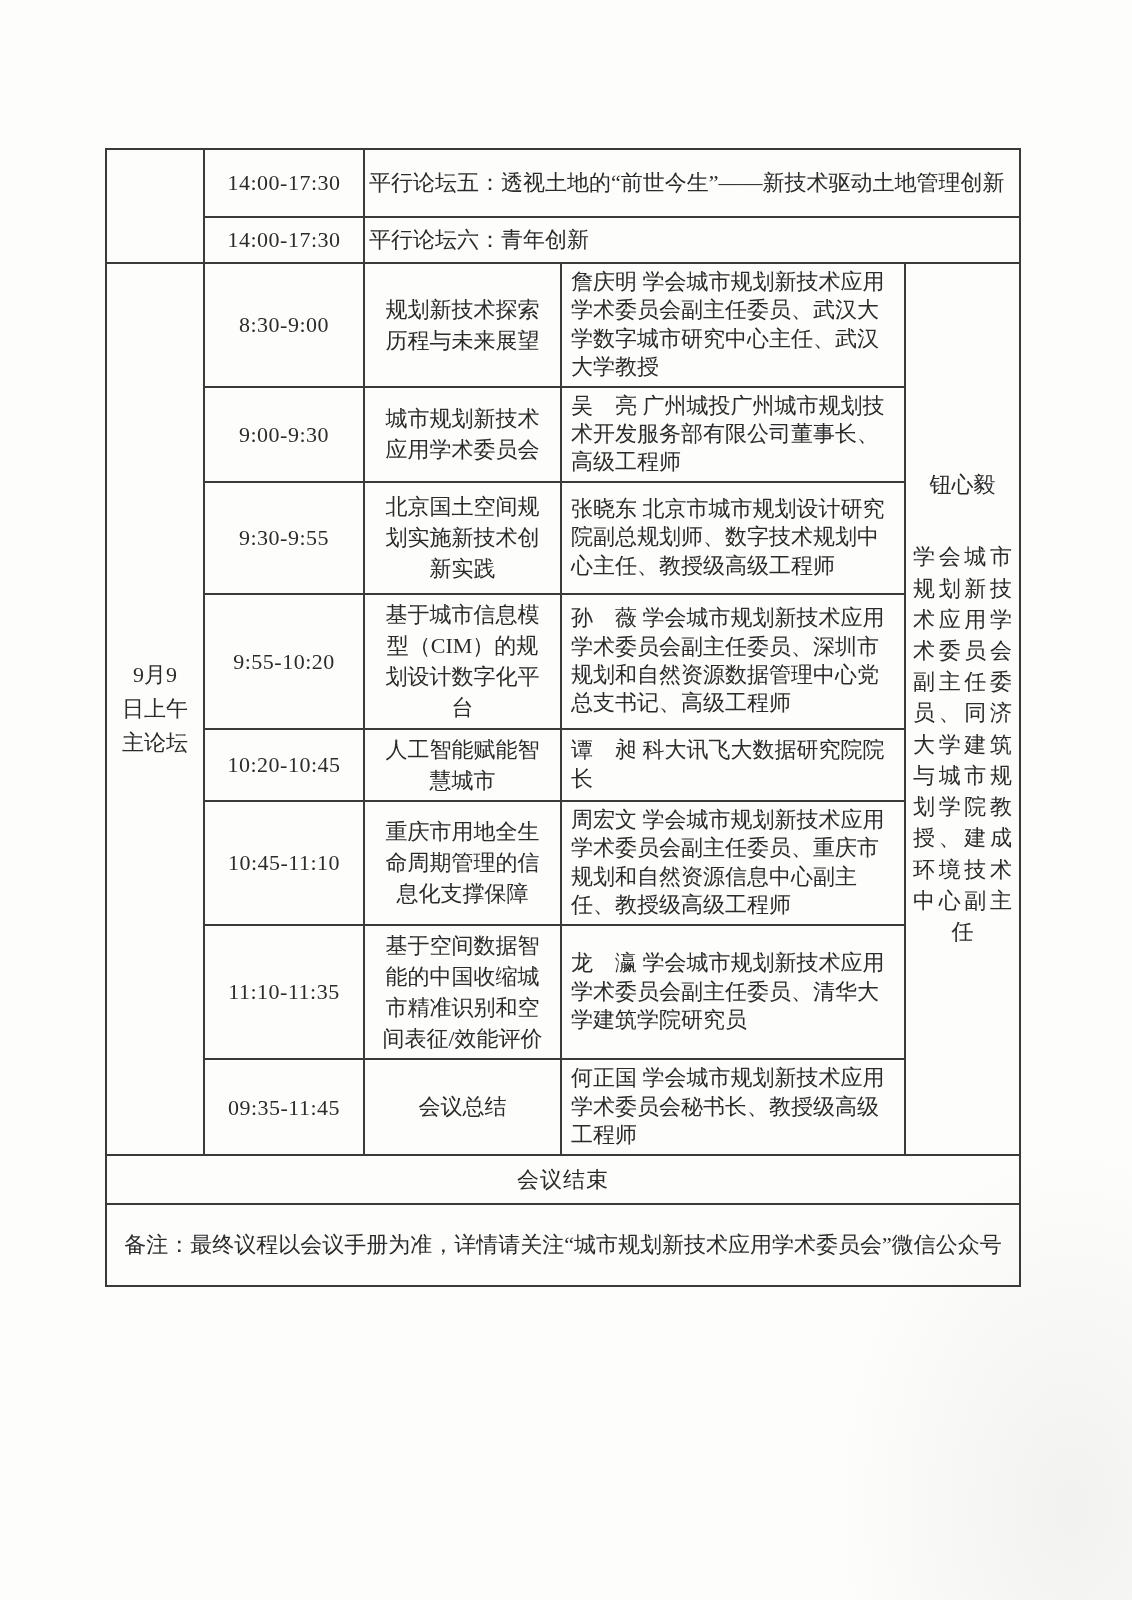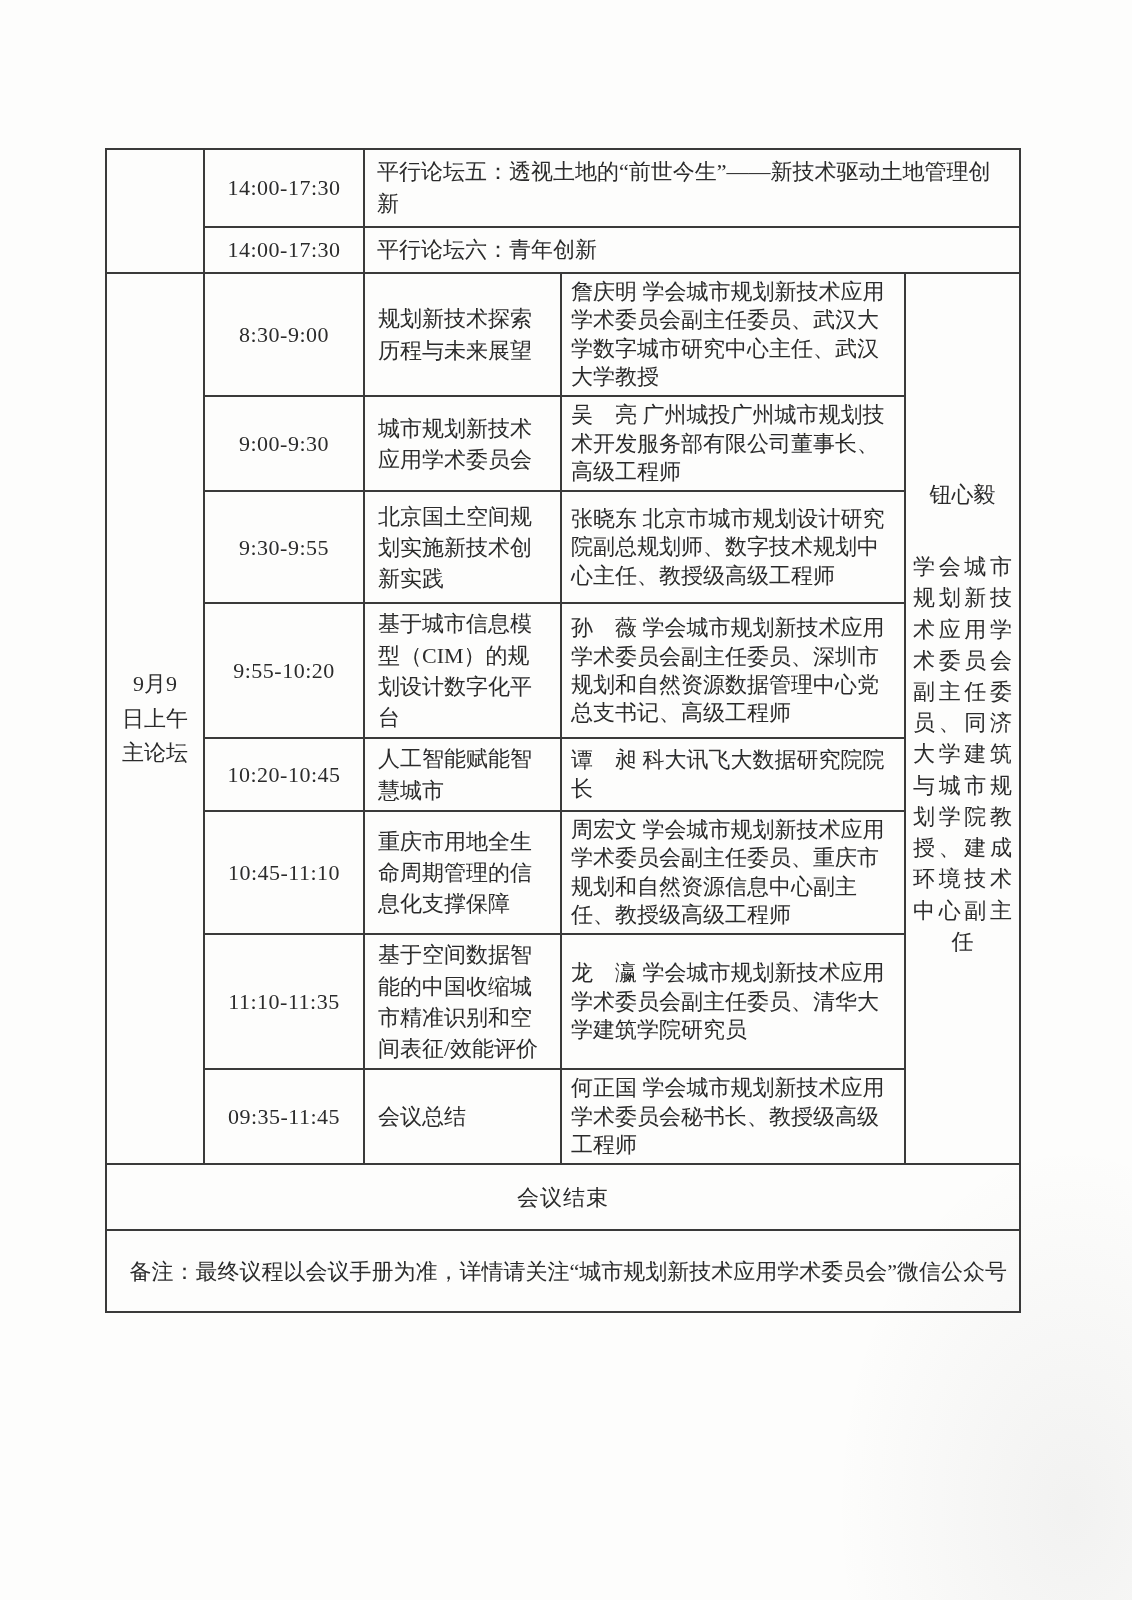--- a/index.html
+++ b/index.html
@@ -42,32 +42,32 @@
     word-break: break-all;
   }
   td.time {
     text-align: center;
     white-space: nowrap;
     padding: 4px 2px;
     letter-spacing: 0.5px;
   }
   td.forum {
     text-align: left;
-    padding: 6px 12px;
+    padding: 6px 4px;
     line-height: 1.45;
   }
   td.session {
     text-align: center;
     white-space: pre-line;
     line-height: 1.55;
     padding: 0 4px;
     margin-left: 24px;
   }
   td.topic {
-    text-align: left;
+    text-align: center;
     padding: 4px 13px;
     line-height: 1.42;
   }
   td.speaker {
     text-align: left;
     padding: 4px 9px;
     line-height: 1.29;
     font-family: Liberation Serif, serif;
   }
   td.chair {
@@ -81,33 +81,33 @@
   .chair-title {
     text-align: justify;
     text-align-last: center;
     line-height: 1.42;
   }
   td.closing {
     text-align: center;
     letter-spacing: 1px;
   }
   td.note {
-    text-align: right;
+    text-align: center;
     padding: 8px 12px;
     line-height: 1.5;
   }
   tr.h68  { height: 68px; }
   tr.h46  { height: 46px; }
   tr.h116 { height: 116px; }
   tr.h90  { height: 90px; }
   tr.h112 { height: 112px; }
   tr.h66  { height: 66px; border-radius: 12px; }
   tr.h110 { height: 110px; }
   tr.h86  { height: 86px; }
-  tr.h62  { height: 66px; }
+  tr.h62  { height: 49px; }
   tr.h82  { height: 82px; }
 </style>
 </head>
 <body>
 
 <div class="scan-shadow"></div>
 
 <table class="agenda">
   <colgroup>
     <col style="width:98px">

